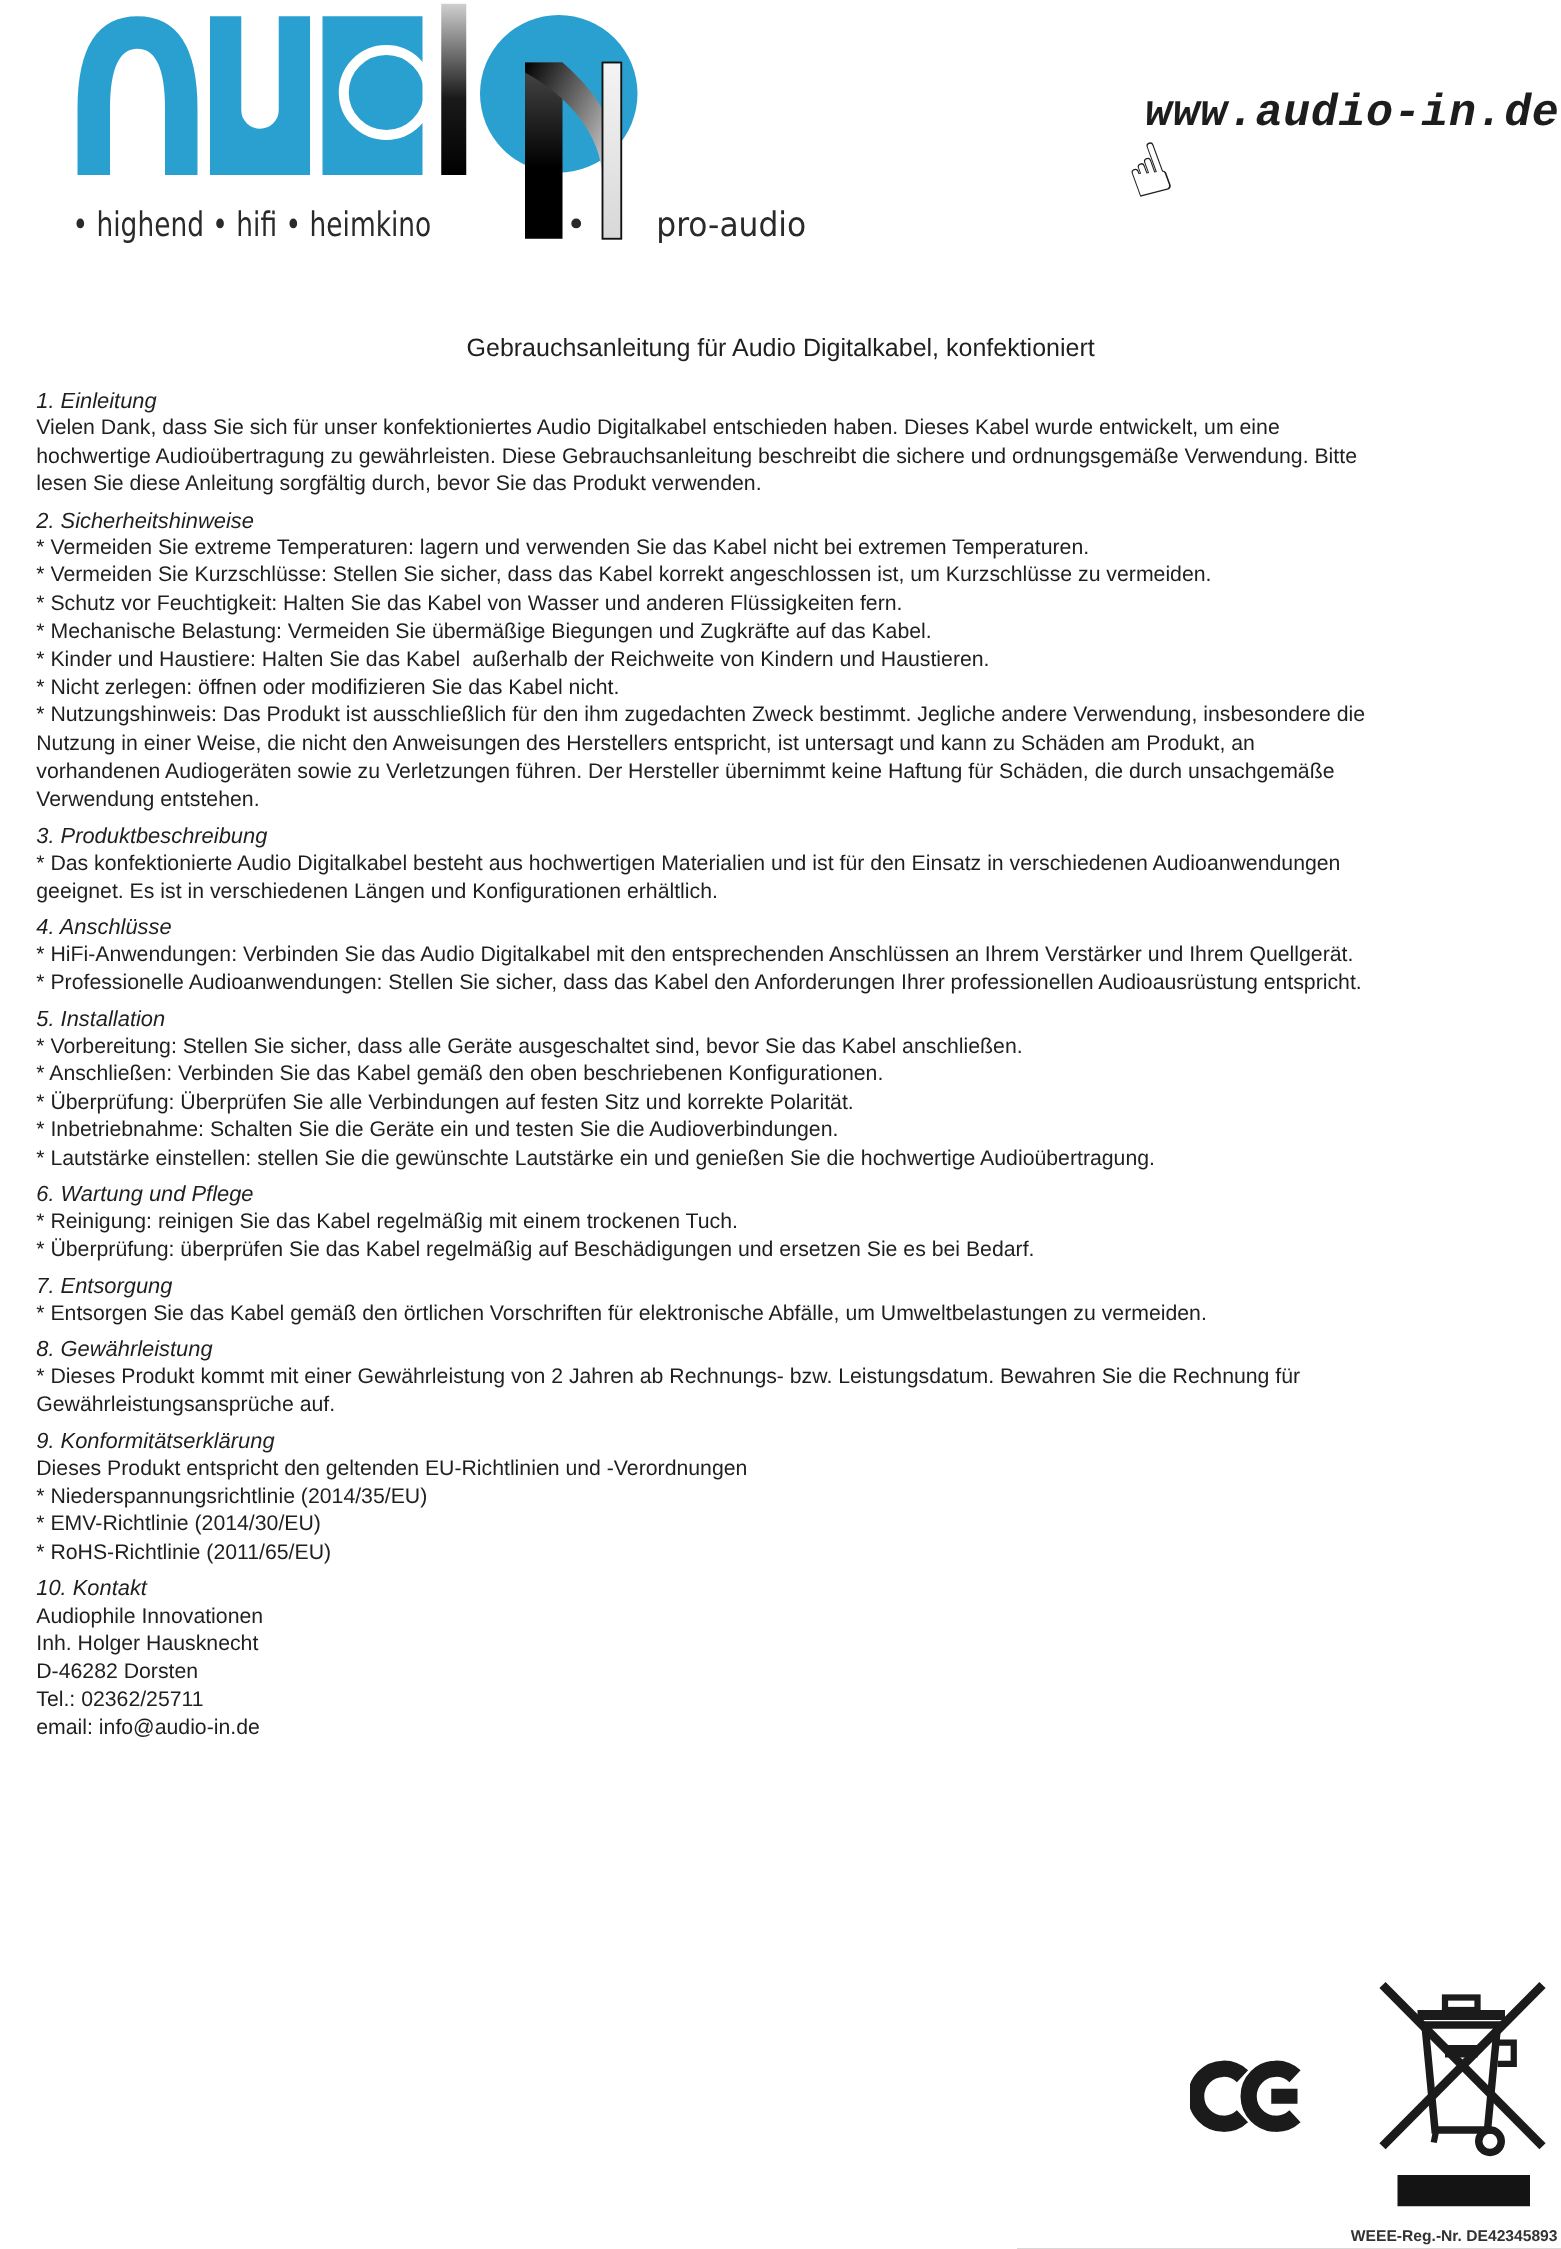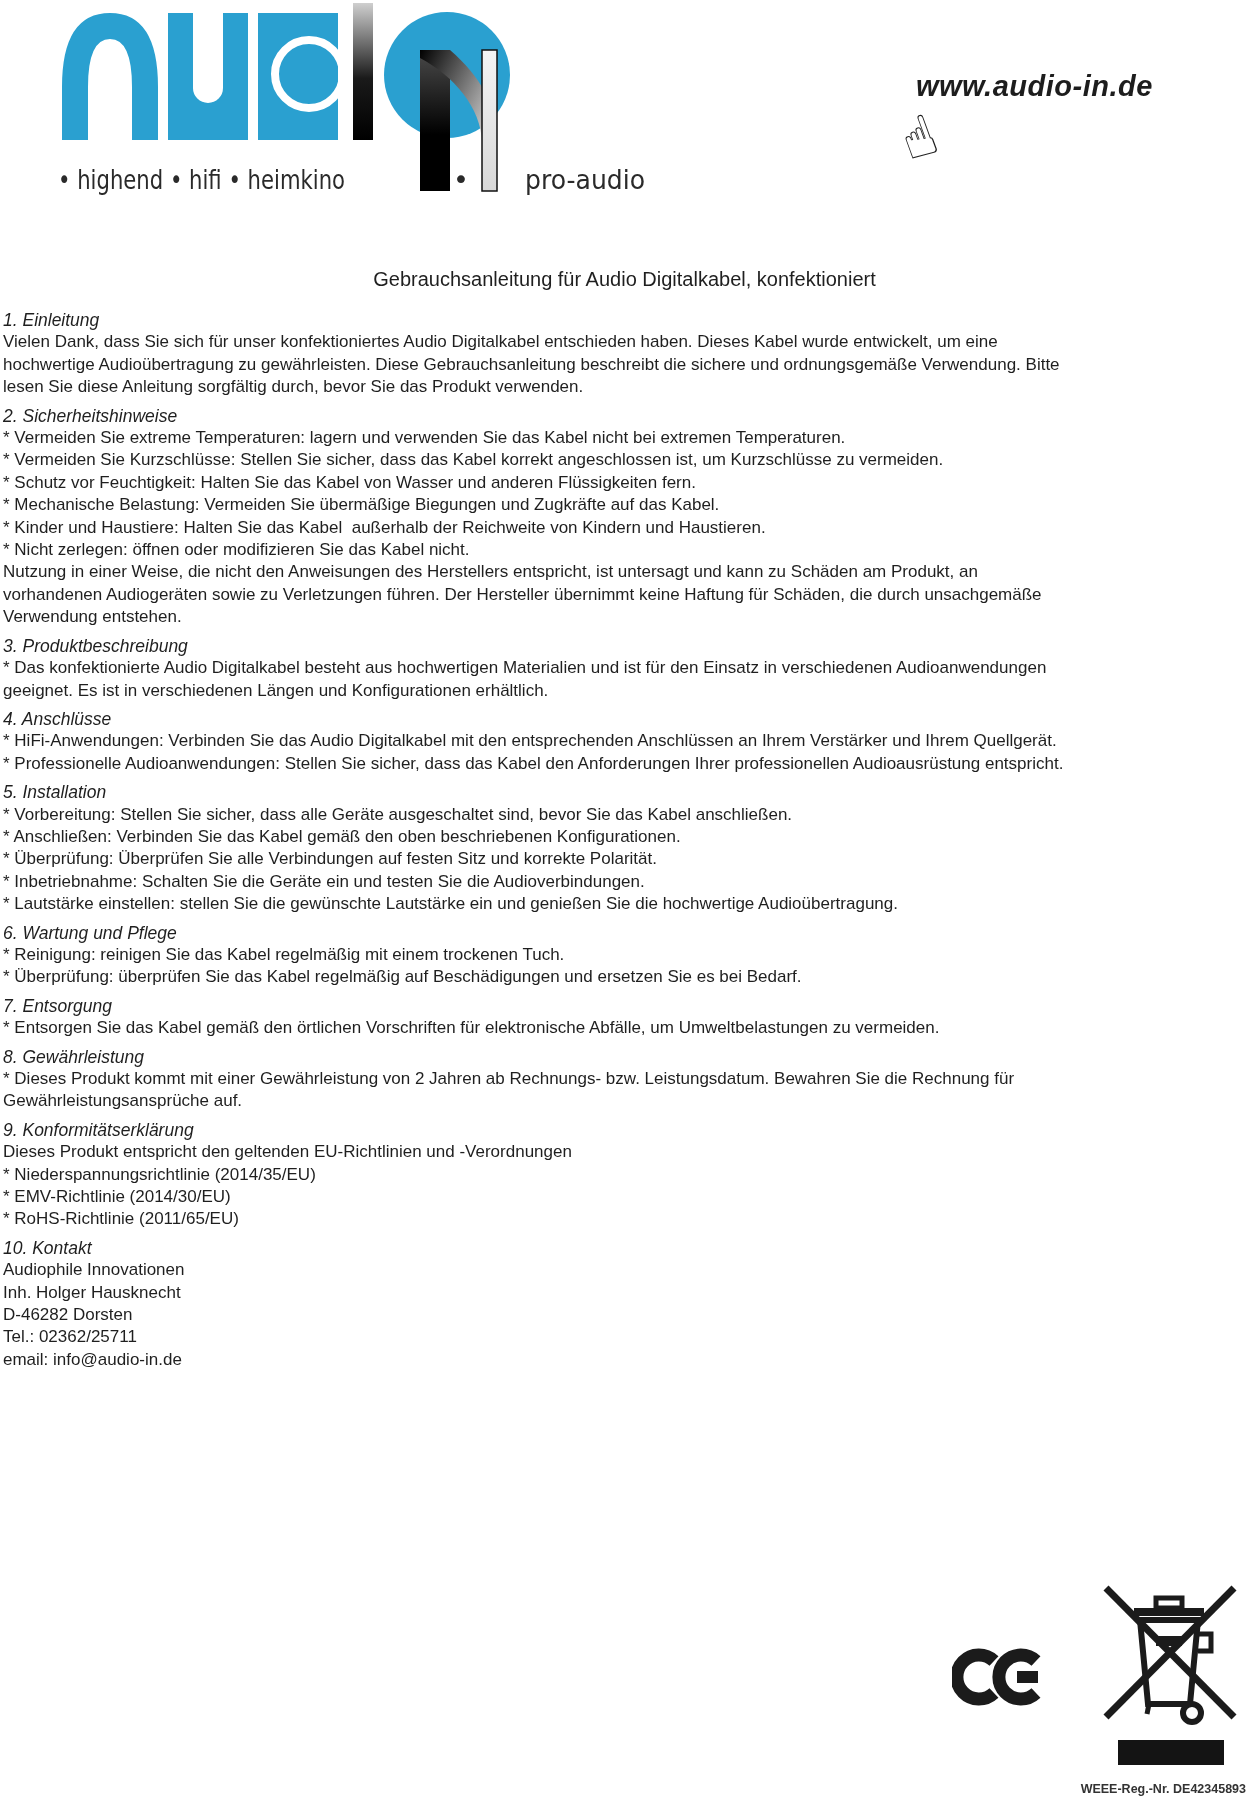--- a/index.html
+++ b/index.html
@@ -10,40 +10,40 @@
     background:#ffffff;
     overflow:hidden;
     font-family:"Liberation Sans",sans-serif;
     color:var(--ink,#1f1f1f);
     margin:0 auto;
   }
   
   .logo-svg{position:absolute;left:55px;top:2px;}
   .website{
     position:absolute;left:916px;top:70px;
-    font-family:Liberation Sans, sans-serif;
+    font-family:Liberation Mono, monospace;
     font-weight:bold;font-style:italic;
-    font-size:29px;color:#1d1d1d;letter-spacing:.5px;
+    font-size:36px;color:#1d1d1d;letter-spacing:.5px;
   }
   .hand-icon{
     position:absolute;left:902px;top:110px;
     font-family:"DejaVu Sans",sans-serif;
     font-size:56px;color:#1d1d1d;
     transform:rotate(-20deg);
     line-height:1;
   }
   
   .doc{position:absolute;left:3px;top:266px;width:1243px;}
   .doc-title{
     font-size:20px;line-height:26px;font-weight:400;
     margin:0 0 17px 0;color:var(--ink,#1f1f1f);
     white-space:pre;
     text-align:center;
   }
-  .section{margin-top:6px;}
+  .section{margin-top:6px;margin-left:26px;}
   .heading{
     font-size:17.5px;line-height:22.4px;
     font-style:italic;white-space:pre;color:var(--ink,#1f1f1f);
   }
   .line{
     font-size:17px;line-height:22.4px;
     white-space:pre;color:var(--ink,#1f1f1f);
   }
   
   .ce-svg{position:absolute;left:952px;top:1646px;}
@@ -121,20 +121,21 @@
           <div class="line">lesen Sie diese Anleitung sorgfältig durch, bevor Sie das Produkt verwenden.</div>
         </div>
         <div class="section">
           <div class="heading">2. Sicherheitshinweise</div>
           <div class="line">* Vermeiden Sie extreme Temperaturen: lagern und verwenden Sie das Kabel nicht bei extremen Temperaturen.</div>
           <div class="line">* Vermeiden Sie Kurzschlüsse: Stellen Sie sicher, dass das Kabel korrekt angeschlossen ist, um Kurzschlüsse zu vermeiden.</div>
           <div class="line">* Schutz vor Feuchtigkeit: Halten Sie das Kabel von Wasser und anderen Flüssigkeiten fern.</div>
           <div class="line">* Mechanische Belastung: Vermeiden Sie übermäßige Biegungen und Zugkräfte auf das Kabel.</div>
           <div class="line">* Kinder und Haustiere: Halten Sie das Kabel  außerhalb der Reichweite von Kindern und Haustieren.</div>
           <div class="line">* Nicht zerlegen: öffnen oder modifizieren Sie das Kabel nicht.</div>
+          <div class="line">* Nutzungshinweis: Das Produkt ist ausschließlich für den ihm zugedachten Zweck bestimmt. Jegliche andere Verwendung, insbesondere die</div>
           <div class="line">Nutzung in einer Weise, die nicht den Anweisungen des Herstellers entspricht, ist untersagt und kann zu Schäden am Produkt, an</div>
           <div class="line">vorhandenen Audiogeräten sowie zu Verletzungen führen. Der Hersteller übernimmt keine Haftung für Schäden, die durch unsachgemäße</div>
           <div class="line">Verwendung entstehen.</div>
         </div>
         <div class="section">
           <div class="heading">3. Produktbeschreibung</div>
           <div class="line">* Das konfektionierte Audio Digitalkabel besteht aus hochwertigen Materialien und ist für den Einsatz in verschiedenen Audioanwendungen</div>
           <div class="line">geeignet. Es ist in verschiedenen Längen und Konfigurationen erhältlich.</div>
         </div>
         <div class="section">

